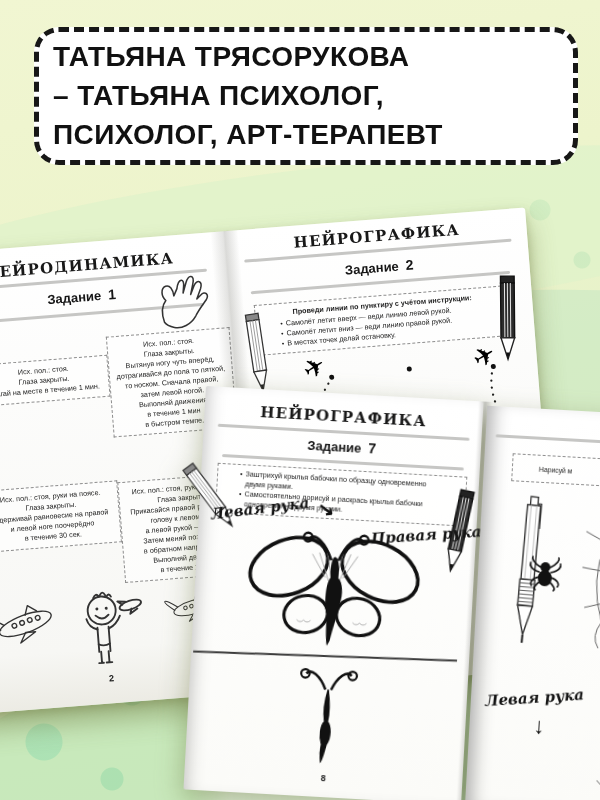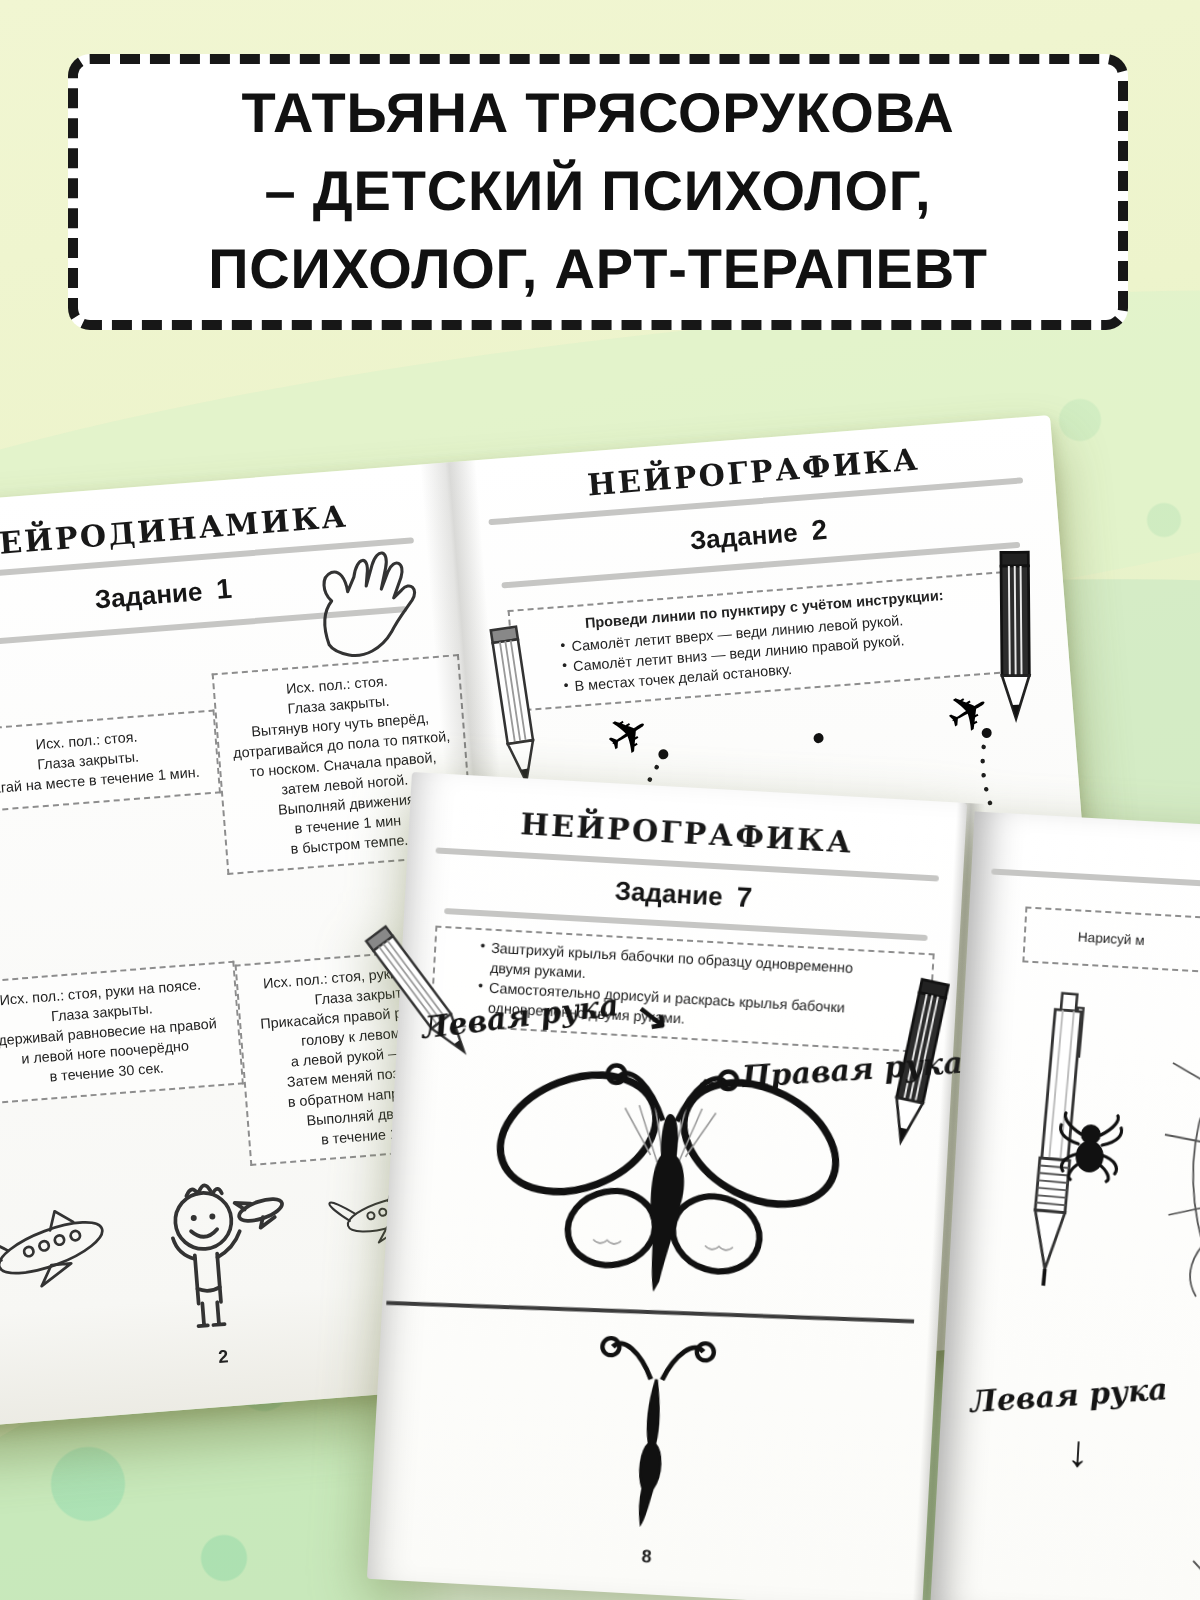--- a/index.html
+++ b/index.html
@@ -27,22 +27,22 @@
     radial-gradient(circle at 420px 742px, rgba(150,215,180,.45) 0 15px, transparent 16px),
     radial-gradient(circle at 520px 780px, rgba(130,205,160,.5) 0 14px, transparent 15px),
     radial-gradient(circle at 572px 700px, rgba(140,210,165,.4) 0 10px, transparent 11px),
     radial-gradient(circle at 370px 656px, rgba(150,215,170,.35) 0 11px, transparent 12px),
     radial-gradient(circle at 232px 646px, rgba(150,215,170,.3) 0 8px, transparent 9px),
     radial-gradient(circle at 540px 210px, rgba(190,230,185,.45) 0 10px, transparent 11px),
     radial-gradient(circle at 582px 260px, rgba(180,225,180,.4) 0 8px, transparent 9px);}
 
   
   .banner{position:absolute;left:34px;top:27px;width:520px;height:128px;background:#fff;
-          border:5px dashed #171717;border-radius:11px;display:flex;flex-direction:column;
-          align-items:center;justify-content:center;gap:1px;z-index:30;}
+          border:5px dashed #171717;border-radius:25px;display:flex;flex-direction:column;
+          align-items:flex-start;justify-content:center;gap:1px;z-index:30;padding-left:14px;}
   .banner span{font-weight:700;font-size:28px;line-height:1.35;color:#111;letter-spacing:.4px;white-space:nowrap;}
 
   
   .back-spread{position:absolute;left:-48px;top:230px;width:592px;height:462px;transform:rotate(-4.5deg);
                background:linear-gradient(180deg,#ffffff 0%,#f7f7f4 88%,#ecebe4 100%);border-radius:3px;
                box-shadow:0 16px 26px rgba(104,112,56,.45),0 4px 8px rgba(104,112,56,.3);z-index:5;}
   .spine-shadow{position:absolute;left:276px;top:0;width:28px;height:100%;
                 background:linear-gradient(90deg,transparent,rgba(70,70,60,.14) 45%,rgba(70,70,60,.2) 52%,transparent);}
   .page{position:absolute;top:0;height:456px;}
   .page-left{left:0;width:286px;}
@@ -85,21 +85,21 @@
 <div class="canvas">
   <div class="bg"></div>
   <div class="band b1"></div>
   <div class="band b2"></div>
   <div class="band b3"></div>
   <div class="band b4"></div>
   <div class="dots"></div>
 
   <div class="banner">
     <span>ТАТЬЯНА ТРЯСОРУКОВА</span>
-    <span>– ДЕТСКИЙ ПСИХОЛОГ,</span>
+    <span>– ТАТЬЯНА ПСИХОЛОГ,</span>
     <span>ПСИХОЛОГ, АРТ-ТЕРАПЕВТ</span>
   </div>
 
   <div class="back-spread">
 
     <div class="page page-left">
       <div class="ws-header" style="top:14px">НЕЙРОДИНАМИКА</div>
       <div class="rule" style="top:36px;left:16px;right:16px"></div>
       <div class="ws-task" style="top:46px">
         <span>Задание</span><span class="num">1</span>

